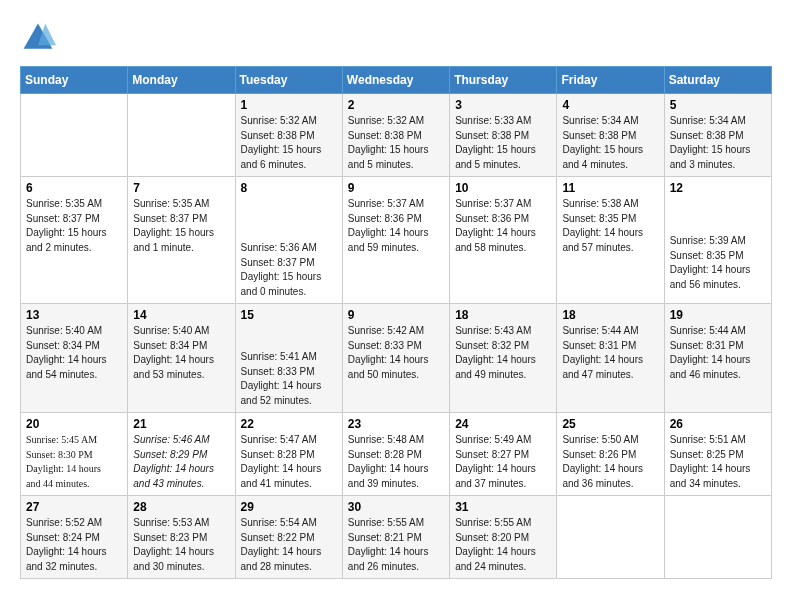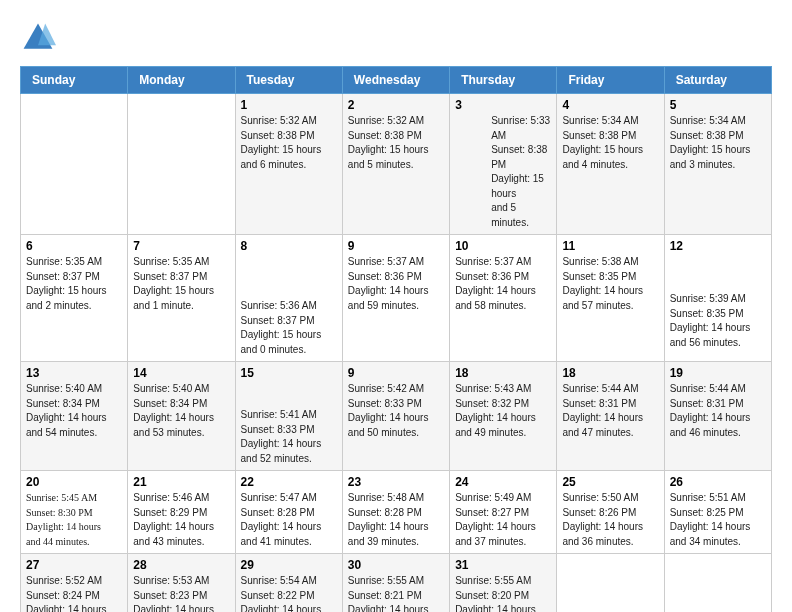--- a/index.html
+++ b/index.html
@@ -48,21 +48,21 @@
     }
     table {
       width: 100%;
       border-collapse: collapse;
       font-size: 10.5px;
     }
     thead th {
       background-color: #3a7fc1;
       color: #fff;
       text-align: left;
-      padding: 6px 11px;
+      padding: 6px 4px;
       font-size: 12px;
       font-weight: bold;
       border: 1px solid #5a9fd4;
     }
     tbody td {
       border: 1px solid #ccc;
       vertical-align: top;
       padding: 4px 5px;
       height: 78px;
       width: calc(100% / 7);
@@ -131,21 +131,21 @@
         </td>
         <td>
           <span class="day-number">2</span>
           <div class="day-info" style="white-space: pre-line;">Sunrise: 5:32 AM
 Sunset: 8:38 PM
 Daylight: 15 hours
 and 5 minutes.</div>
         </td>
         <td>
           <span class="day-number">3</span>
-          <div class="day-info" style="white-space: pre-line; margin-left: 36px;">Sunrise: 5:33 AM
+          <div class="day-info" style="white-space: pre-line;">Sunrise: 5:33 AM
 Sunset: 8:38 PM
 Daylight: 15 hours
 and 5 minutes.</div>
         </td>
         <td>
           <span class="day-number">4</span>
           <div class="day-info" style="white-space: pre-line;">Sunrise: 5:34 AM
 Sunset: 8:38 PM
 Daylight: 15 hours
 and 4 minutes.</div>
@@ -263,21 +263,21 @@
       <tr>
         <td>
           <span class="day-number">20</span>
           <div class="day-info" style="white-space: pre-line; font-family: Liberation Serif, serif;">Sunrise: 5:45 AM
 Sunset: 8:30 PM
 Daylight: 14 hours
 and 44 minutes.</div>
         </td>
         <td>
           <span class="day-number">21</span>
-          <div class="day-info" style="white-space: pre-line;">Sunrise: 5:46 AM
+          <div class="day-info" style="white-space: pre-line; font-style: italic;">Sunrise: 5:46 AM
 Sunset: 8:29 PM
 Daylight: 14 hours
 and 43 minutes.</div>
         </td>
         <td>
           <span class="day-number">22</span>
           <div class="day-info" style="white-space: pre-line;">Sunrise: 5:47 AM
 Sunset: 8:28 PM
 Daylight: 14 hours
 and 41 minutes.</div>

